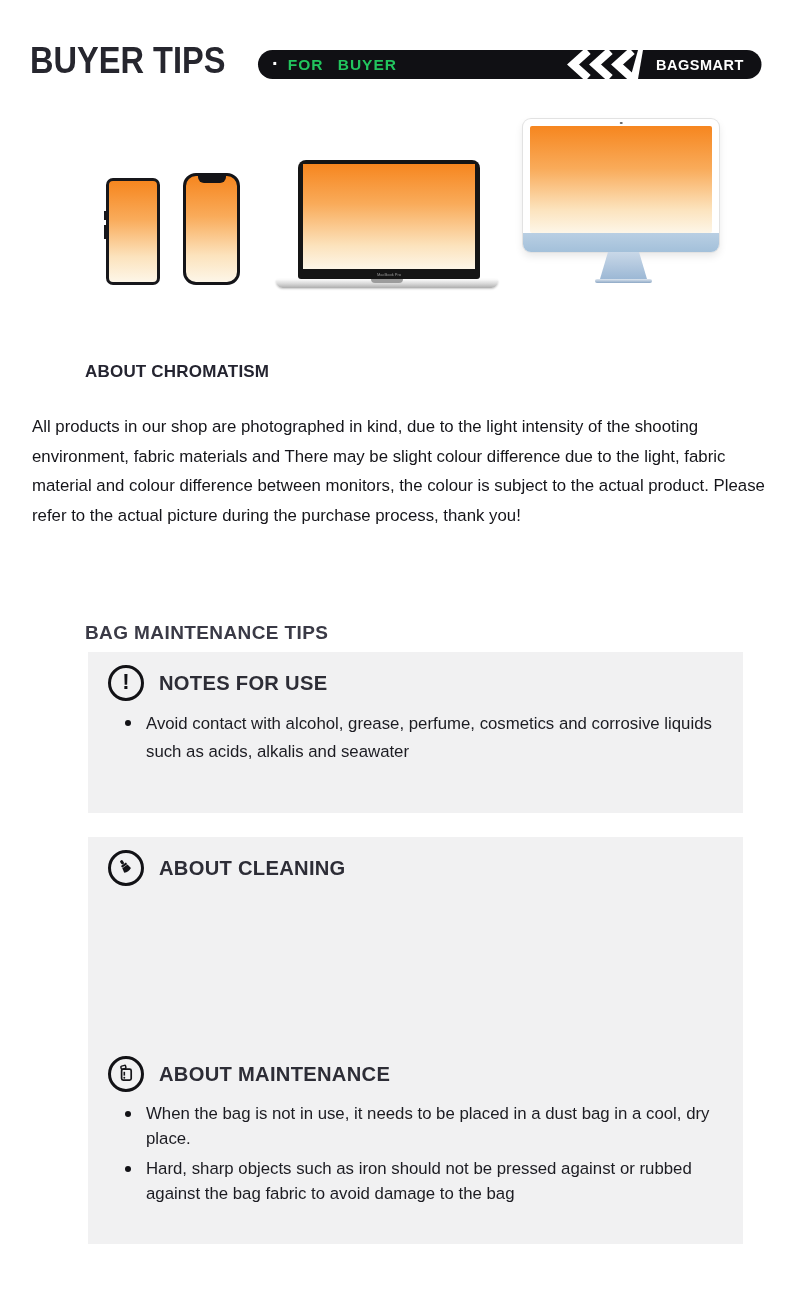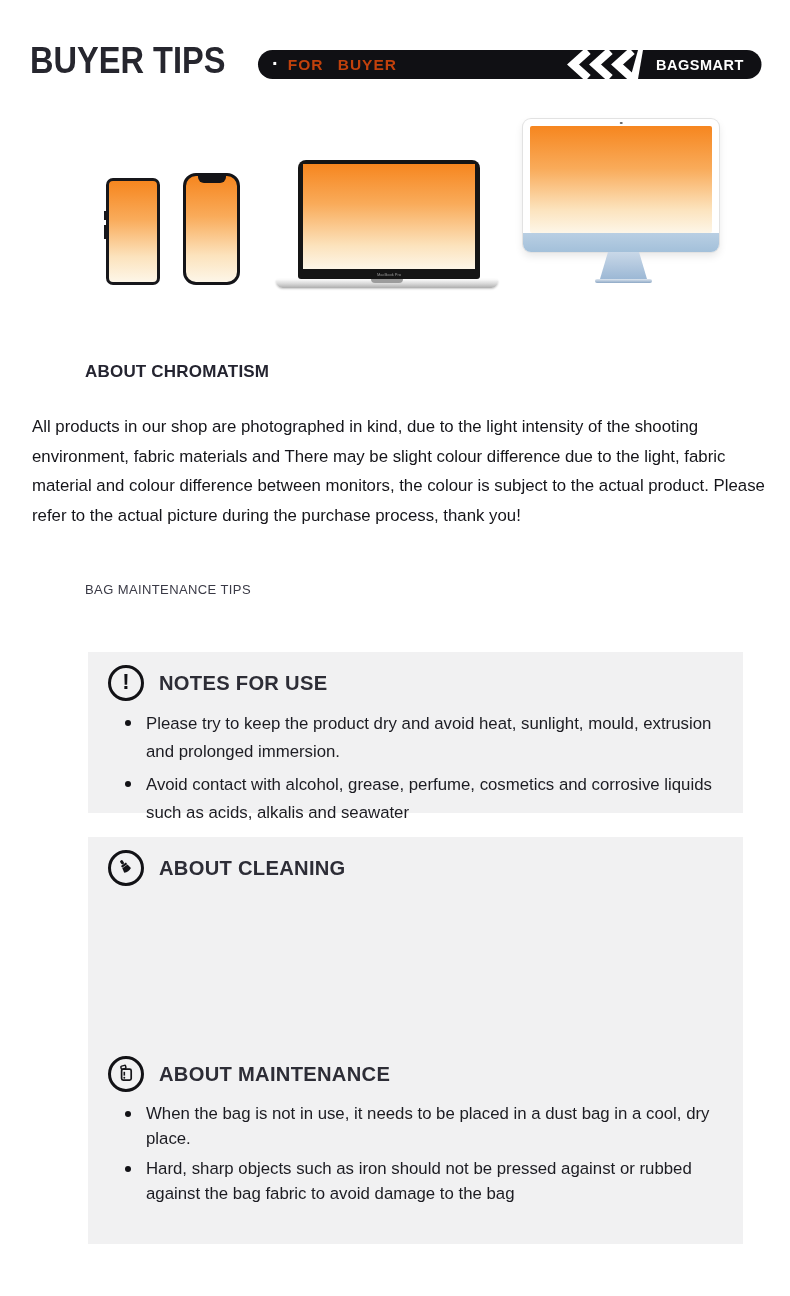--- a/index.html
+++ b/index.html
@@ -6,21 +6,21 @@
   html,body { background:#fff; }
   body { font-family:"Liberation Sans","DejaVu Sans",sans-serif; }
   .page { position:relative; width:790px; height:1296px; background:#fff; overflow:hidden; color:#17171c; }
 
   
   .title { position:absolute; left:30px; top:40px; font-size:37px; font-weight:800; color:#26262e;
            letter-spacing:0; transform:scaleX(0.88); transform-origin:left center; white-space:nowrap; }
   .ribbon { position:absolute; left:258px; top:50px; width:308px; height:29px; background:#101014;
             border-radius:15px 0 0 15px; display:flex; align-items:center; }
   .ribbon-dot { color:#fff; font-size:20px; font-weight:700; margin:0 9px 2px 14px; }
-  .ribbon-label { color:#c2410c; font-size:15.5px; font-weight:700; letter-spacing:1px; word-spacing:9px; }
+  .ribbon-label { color:#22c55e; font-size:15.5px; font-weight:700; letter-spacing:1px; word-spacing:9px; }
   .brand-svg { position:absolute; left:560px; top:50px; width:202px; height:29px; }
   .brand-svg text { font-family:"Liberation Sans","DejaVu Sans",sans-serif; }
 
   
   .device { position:absolute; }
   .phone1 { left:106px; top:178px; width:54px; height:107px; border:3px solid #17171b; border-radius:7px;
             background:linear-gradient(180deg,#f6861f 0%,#f9ab5a 38%,#fce3bd 75%,#fdf6e8 100%); }
   .phone1::before { content:""; position:absolute; left:-5px; top:30px; width:2px; height:9px; background:#17171b; }
   .phone1::after  { content:""; position:absolute; left:-5px; top:44px; width:2px; height:14px; background:#17171b; }
   .phone2 { left:183px; top:173px; width:57px; height:112px; border:3px solid #141418; border-radius:13px;
@@ -46,21 +46,21 @@
                 clip-path:polygon(17% 0,83% 0,100% 100%,0 100%);
                 background:linear-gradient(180deg,#c9d8e8 0%,#9cb8d5 100%); }
   .imac-base { position:absolute; left:72px; top:160px; width:57px; height:4px; border-radius:2px;
                background:linear-gradient(180deg,#dde6ef,#8da8c5); }
 
   
   .chroma-heading { position:absolute; left:85px; top:362px; font-size:17px; font-weight:700; color:#242430; letter-spacing:.2px; }
   .chroma-body { position:absolute; left:32px; top:412px; width:748px; font-size:16.8px; line-height:29.5px; color:#15151a; }
 
   
-  .maint-heading { position:absolute; left:85px; top:582px; font-size:13px; font-weight:400; color:#3a3a46; letter-spacing:.4px; }
+  .maint-heading { position:absolute; left:85px; top:622px; font-size:19px; font-weight:700; color:#3a3a46; letter-spacing:.4px; }
   .tipbox { position:absolute; left:88px; width:655px; background:#f1f1f2; padding:13px 16px 0 20px; }
   .box1 { top:652px; height:161px; }
   .box2 { top:837px; height:232px; }
   .box3 { top:1043px; height:201px; }
   .tiphead { display:flex; align-items:center; gap:15px; margin-bottom:9px; }
   .circle-icon { width:36px; height:36px; border:3px solid #121216; border-radius:50%; flex:0 0 auto;
                  display:flex; align-items:center; justify-content:center; background:transparent; }
   .circle-icon .bang { font-size:22px; font-weight:700; color:#121216; line-height:1; padding-bottom:2px; }
   .tiptitle { font-size:21px; font-weight:700; color:#2d2d36; letter-spacing:.3px; transform:scaleX(.96); transform-origin:left center; }
   .tipbox ul { list-style:none; margin-left:15px; }
@@ -125,21 +125,20 @@
   <div class="maint-heading">BAG MAINTENANCE TIPS</div>
 
   <div class="tipbox box1">
     <div class="tiphead">
       <span class="circle-icon">
         <span class="bang">!</span>
       </span>
       <span class="tiptitle">NOTES FOR USE</span>
     </div>
     <ul>
-      <li><span>Please try to keep the product dry and avoid heat, sunlight, mould, extrusion and prolonged immersion.</span></li>
       <li><span>Avoid contact with alcohol, grease, perfume, cosmetics and corrosive liquids such as acids, alkalis and seawater</span></li>
     </ul>
   </div>
 
   <div class="tipbox box2">
     <div class="tiphead">
       <span class="circle-icon">
         <svg width="20" height="20" viewBox="0 0 20 20">
           <g transform="rotate(-35 10 10)" fill="#141418">
             <rect x="8.6" y="1" width="2.9" height="4.2" rx="1"></rect>

